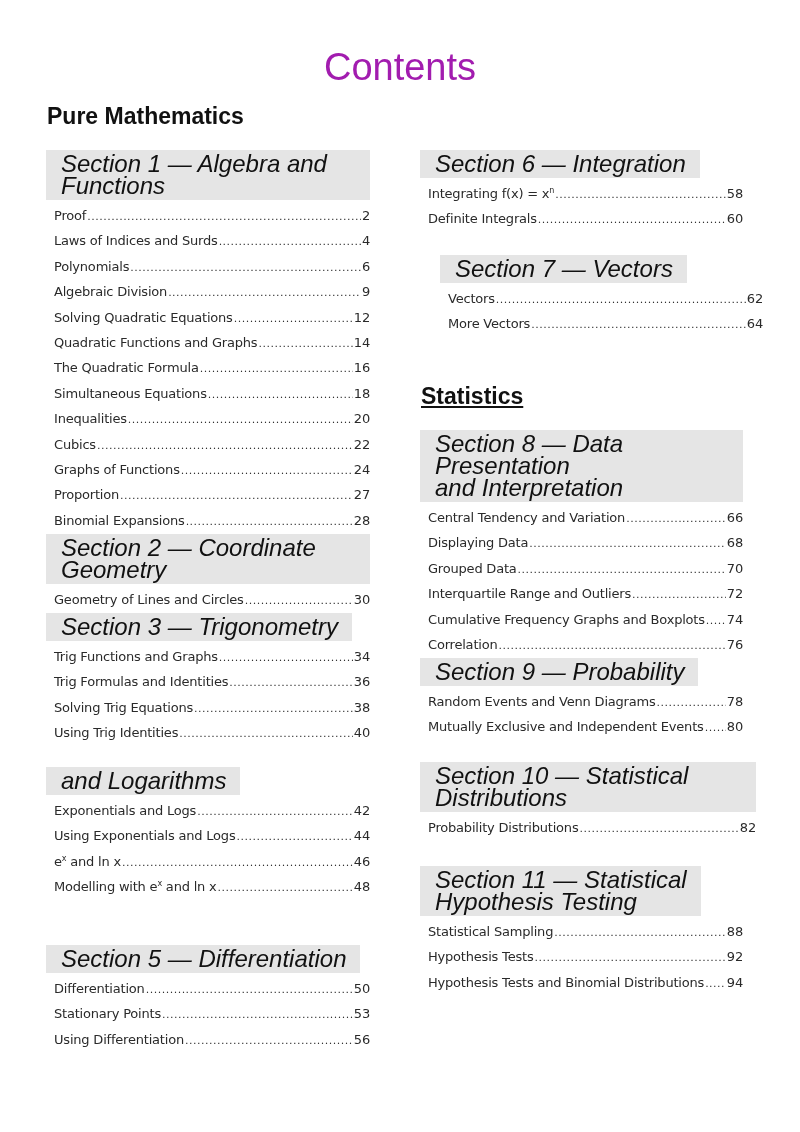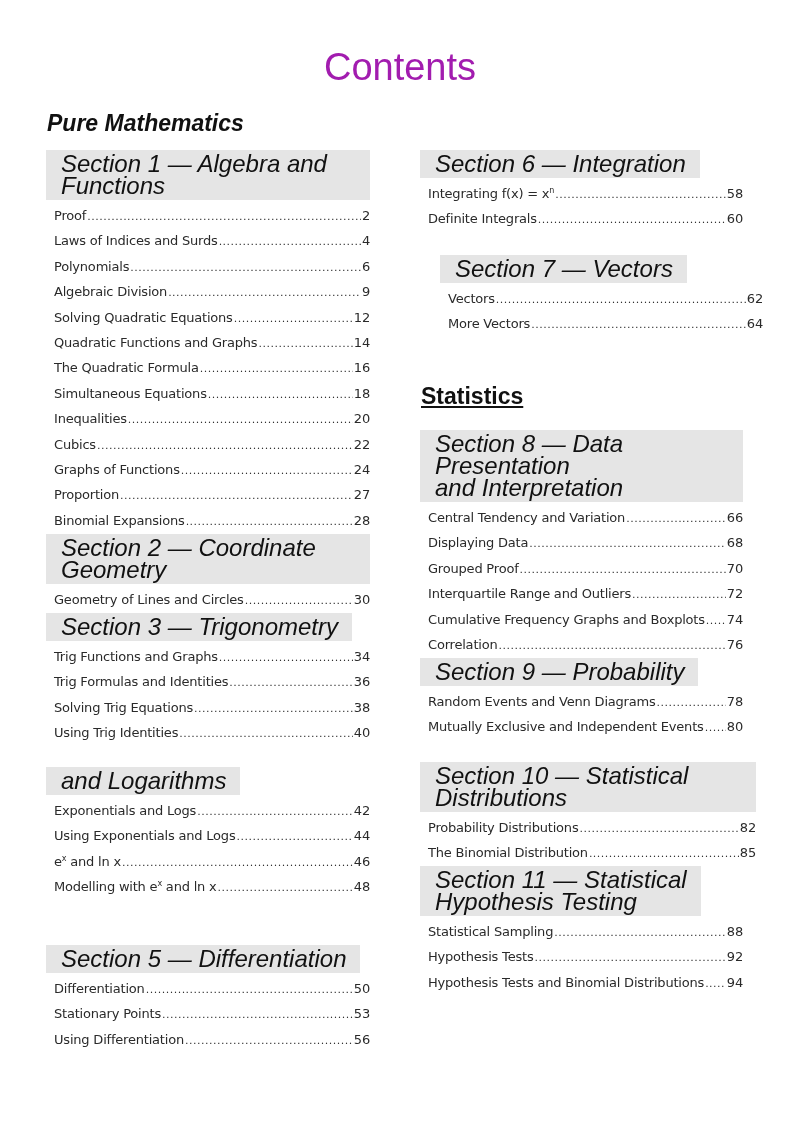--- a/index.html
+++ b/index.html
@@ -35,21 +35,21 @@
   .entry .dots::before {
     content: "......................................................................................................................................................";
   }
   .entry .p { white-space: nowrap; padding-left: 1px; }
   sup { font-size: 8px; vertical-align: 5px; }
 </style>
 </head>
 <body>
 
 <div class="page-title">Contents</div>
-<div class="part-title" style="left:47px; top:110px;font-style:italic;">Pure Mathematics</div>
+<div class="part-title" style="left:47px; top:103px;">Pure Mathematics</div>
 <div class="part-title" style="left:421px; top:383px;text-decoration:underline;">Statistics</div>
 
 <div class="section" style="left:46px; top:150px; width:324px;"><div class="sec-head"><div>Section 1 — Algebra and Functions</div></div><div class="entries">
       <div class="entry">
         <span class="t">Proof</span>
         <span class="dots"></span>
         <span class="p">2</span>
       </div>
       <div class="entry">
         <span class="t">Laws of Indices and Surds</span>
@@ -210,21 +210,21 @@
         <span class="t">Central Tendency and Variation</span>
         <span class="dots"></span>
         <span class="p">66</span>
       </div>
       <div class="entry">
         <span class="t">Displaying Data</span>
         <span class="dots"></span>
         <span class="p">68</span>
       </div>
       <div class="entry">
-        <span class="t">Grouped Proof</span>
+        <span class="t">Grouped Data</span>
         <span class="dots"></span>
         <span class="p">70</span>
       </div>
       <div class="entry">
         <span class="t">Interquartile Range and Outliers</span>
         <span class="dots"></span>
         <span class="p">72</span>
       </div>
       <div class="entry">
         <span class="t">Cumulative Frequency Graphs and Boxplots</span>
@@ -248,25 +248,20 @@
         <span class="dots"></span>
         <span class="p">80</span>
       </div>
     </div></div>
 <div class="section" style="left:420px; top:762px; width:336px;"><div class="sec-head"><div>Section 10 — Statistical Distributions</div></div><div class="entries">
       <div class="entry">
         <span class="t">Probability Distributions</span>
         <span class="dots"></span>
         <span class="p">82</span>
       </div>
-      <div class="entry">
-        <span class="t">The Binomial Distribution</span>
-        <span class="dots"></span>
-        <span class="p">85</span>
-      </div>
     </div></div>
 <div class="section" style="left:420px; top:866px; width:323px;"><div class="sec-head two"><div>Section 11 — Statistical</div><div>Hypothesis Testing</div></div><div class="entries">
       <div class="entry">
         <span class="t">Statistical Sampling</span>
         <span class="dots"></span>
         <span class="p">88</span>
       </div>
       <div class="entry">
         <span class="t">Hypothesis Tests</span>
         <span class="dots"></span>

